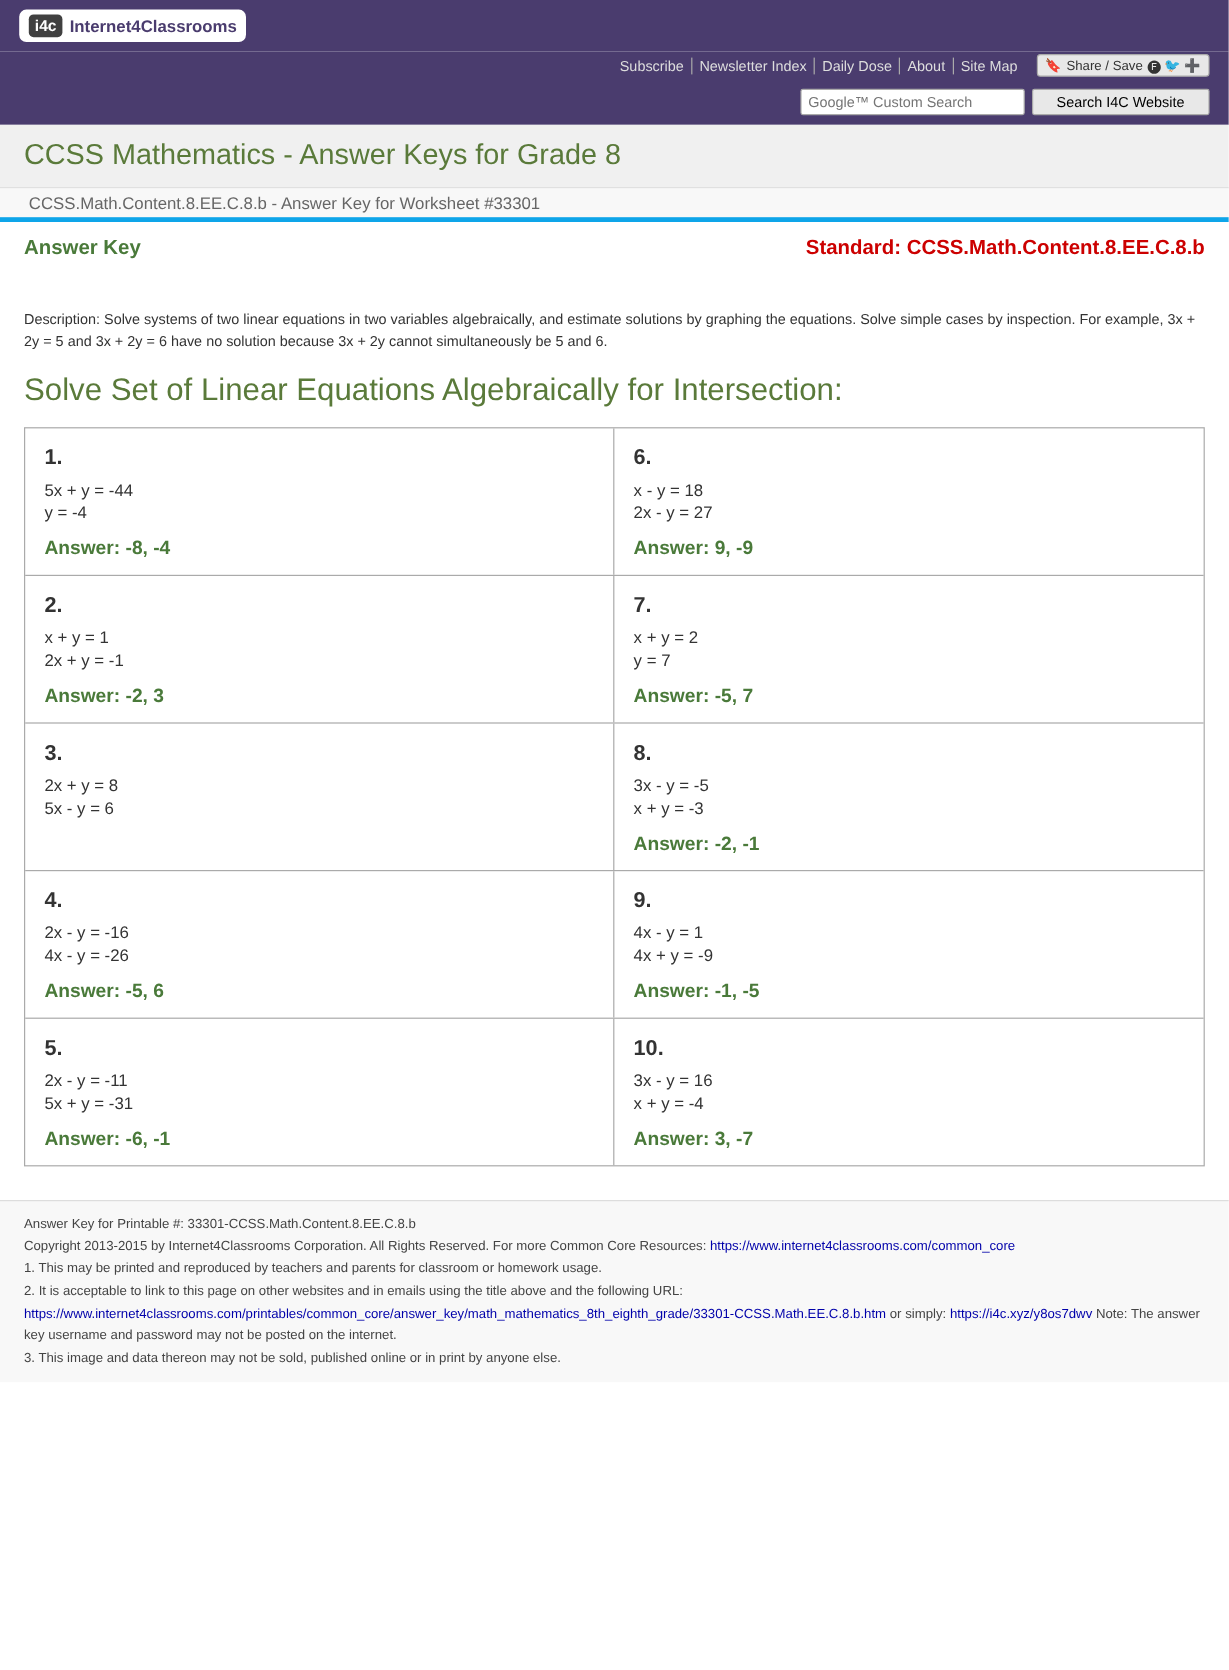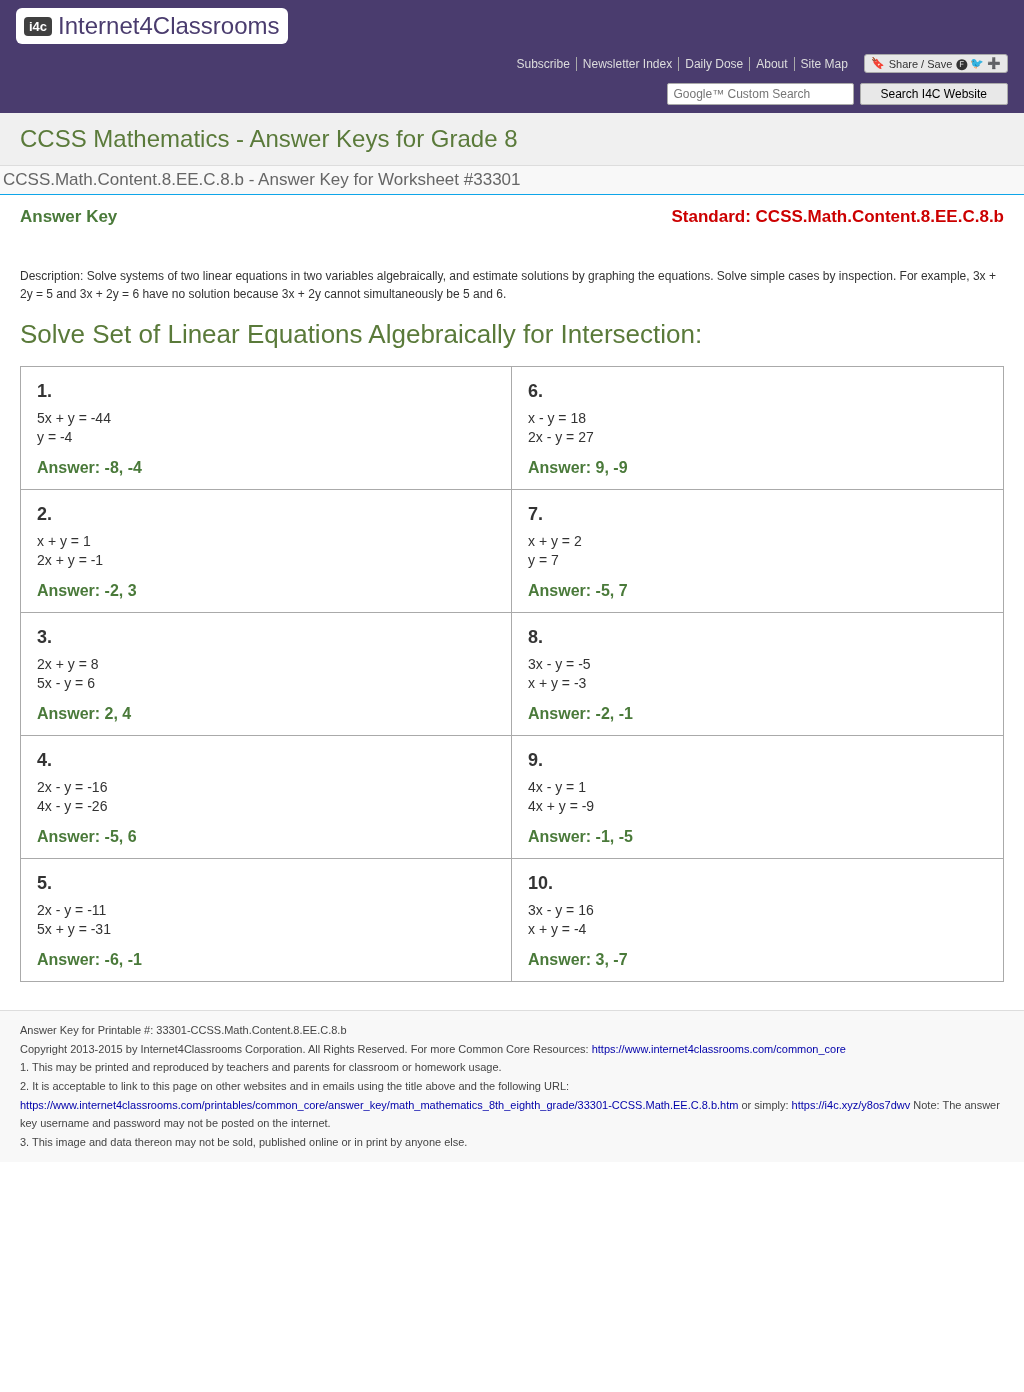--- a/index.html
+++ b/index.html
@@ -24,22 +24,22 @@
     #logo-i4c {
       background: #404040;
       color: #fff;
       font-weight: bold;
       font-size: 13px;
       border-radius: 4px;
       padding: 2px 5px;
     }
     #logo-text {
       color: #4a3c6e;
-      font-size: 24px;
-      font-weight: normal;
+      font-size: 14px;
+      font-weight: bold;
     }
 
     
     #top-nav {
       background: #4a3c6e;
       display: flex;
       justify-content: flex-end;
       align-items: center;
       padding: 2px 16px 6px 16px;
       gap: 0;
@@ -102,25 +102,25 @@
       border-bottom: 1px solid #ddd;
     }
     #page-title {
       color: #5a7a3a;
       font-size: 24px;
       font-weight: normal;
     }
 
     
     #breadcrumb {
-      padding: 4px 3px;
-      font-size: 17px;
+      padding: 4px 24px;
+      font-size: 14px;
       color: #666;
       background: #f8f8f8;
-      border-bottom: 1px solid #0ea5e9;
+      border-bottom: 4px solid #0ea5e9;
     }
 
     
     #main-content {
       padding: 12px 20px;
     }
 
     
     #answer-key-header {
       display: flex;
@@ -287,21 +287,20 @@
         <div class="problem-equation">y = 7</div>
         <div class="problem-answer">Answer: -5, 7</div>
       </div>
     </div>
 
     <div class="problem-row">
       <div class="problem-cell">
         <div class="problem-number">3.</div>
         <div class="problem-equation">2x + y = 8</div>
         <div class="problem-equation">5x - y = 6</div>
-        <div class="problem-answer">Answer: 2, 4</div>
       </div>
       <div class="problem-cell">
         <div class="problem-number">8.</div>
         <div class="problem-equation">3x - y = -5</div>
         <div class="problem-equation">x + y = -3</div>
         <div class="problem-answer">Answer: -2, -1</div>
       </div>
     </div>
 
     <div class="problem-row">

